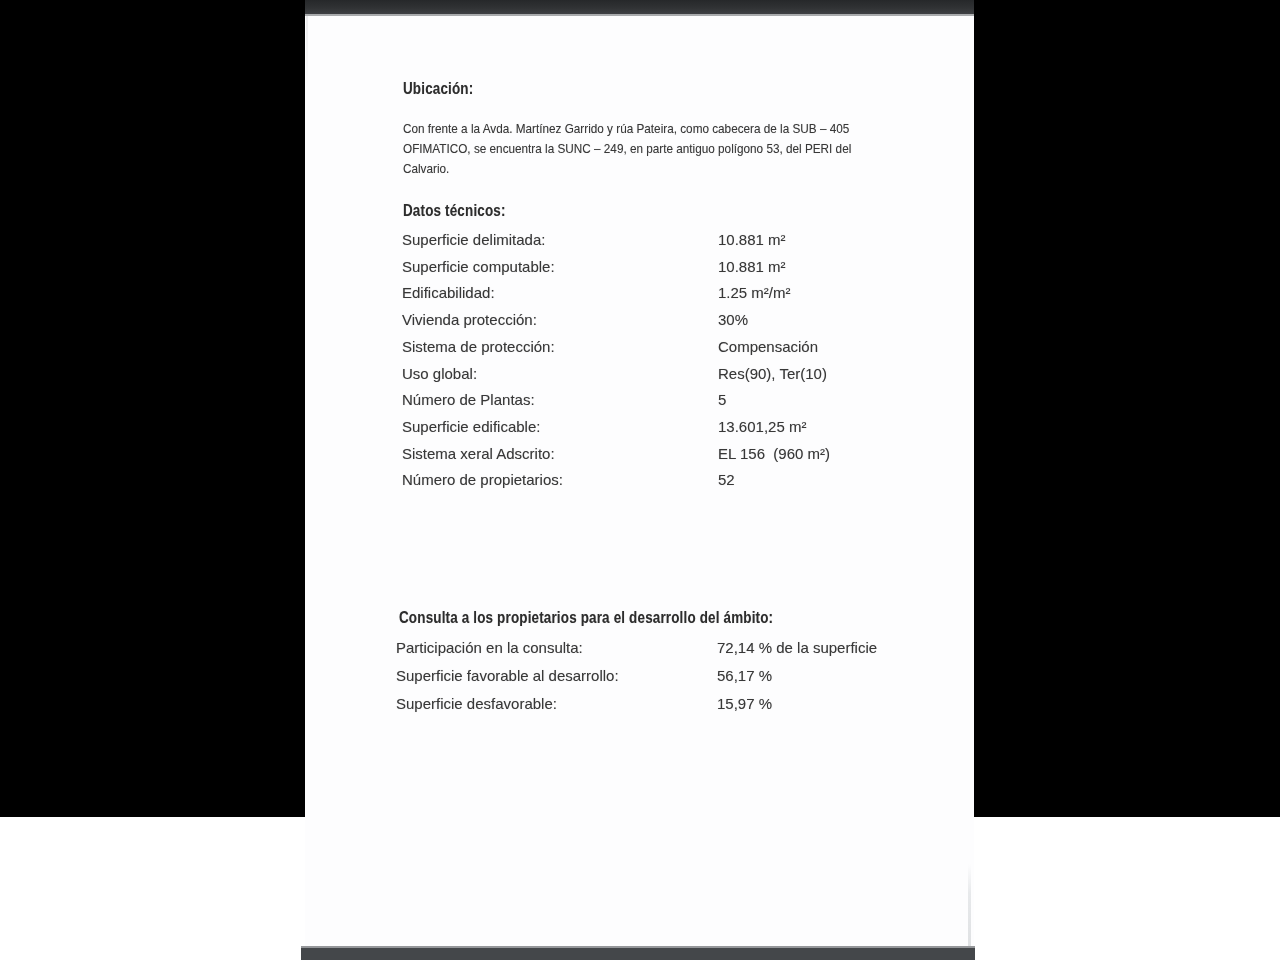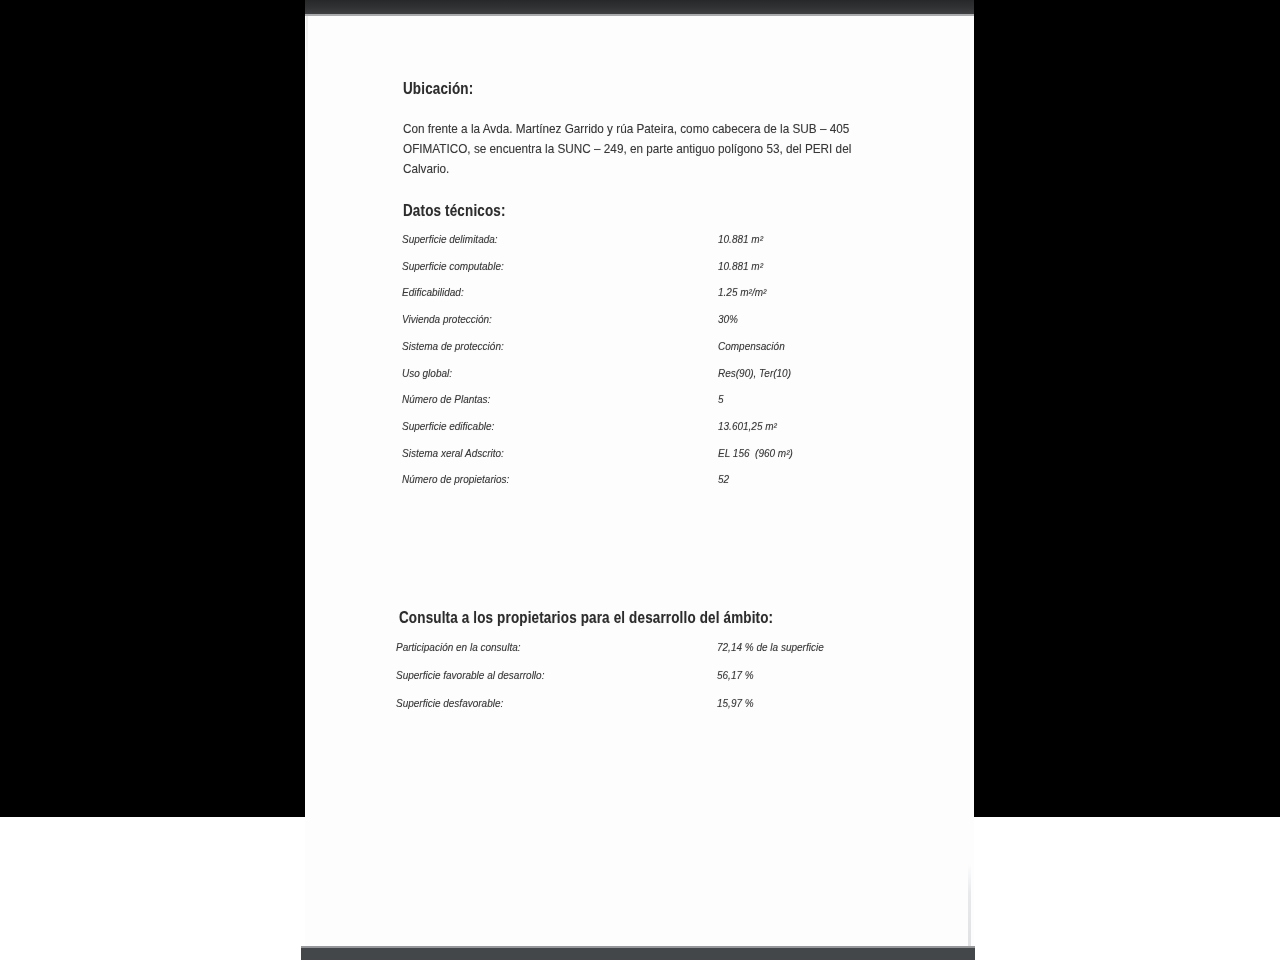--- a/index.html
+++ b/index.html
@@ -55,23 +55,22 @@
     text-shadow:0 0 0.8px rgba(90,90,90,0.40);
   }
 
   .rows { position:absolute; }
   .rows-datos    { left:97px; top:231px; width:570px; }
   .rows-consulta { left:91px; top:639px; width:580px; }
   .drow { position:relative; height:26.72px; }
   .crow { position:relative; height:28px; }
   .label, .value {
     position:absolute; top:0; left:0;
-    font-size:10px; line-height:17px; color:#383838; white-space:pre;
+    font-size:15px; line-height:17px; color:#383838; white-space:pre;
     text-shadow:0 0 0.8px rgba(90,90,90,0.40);
-    font-style:italic;
   }
   .rows-datos .value    { left:316px; }
   .rows-consulta .value { left:321px; }
 </style>
 </head>
 <body>
 
 <div class="viewport">
   <div class="page">
 

